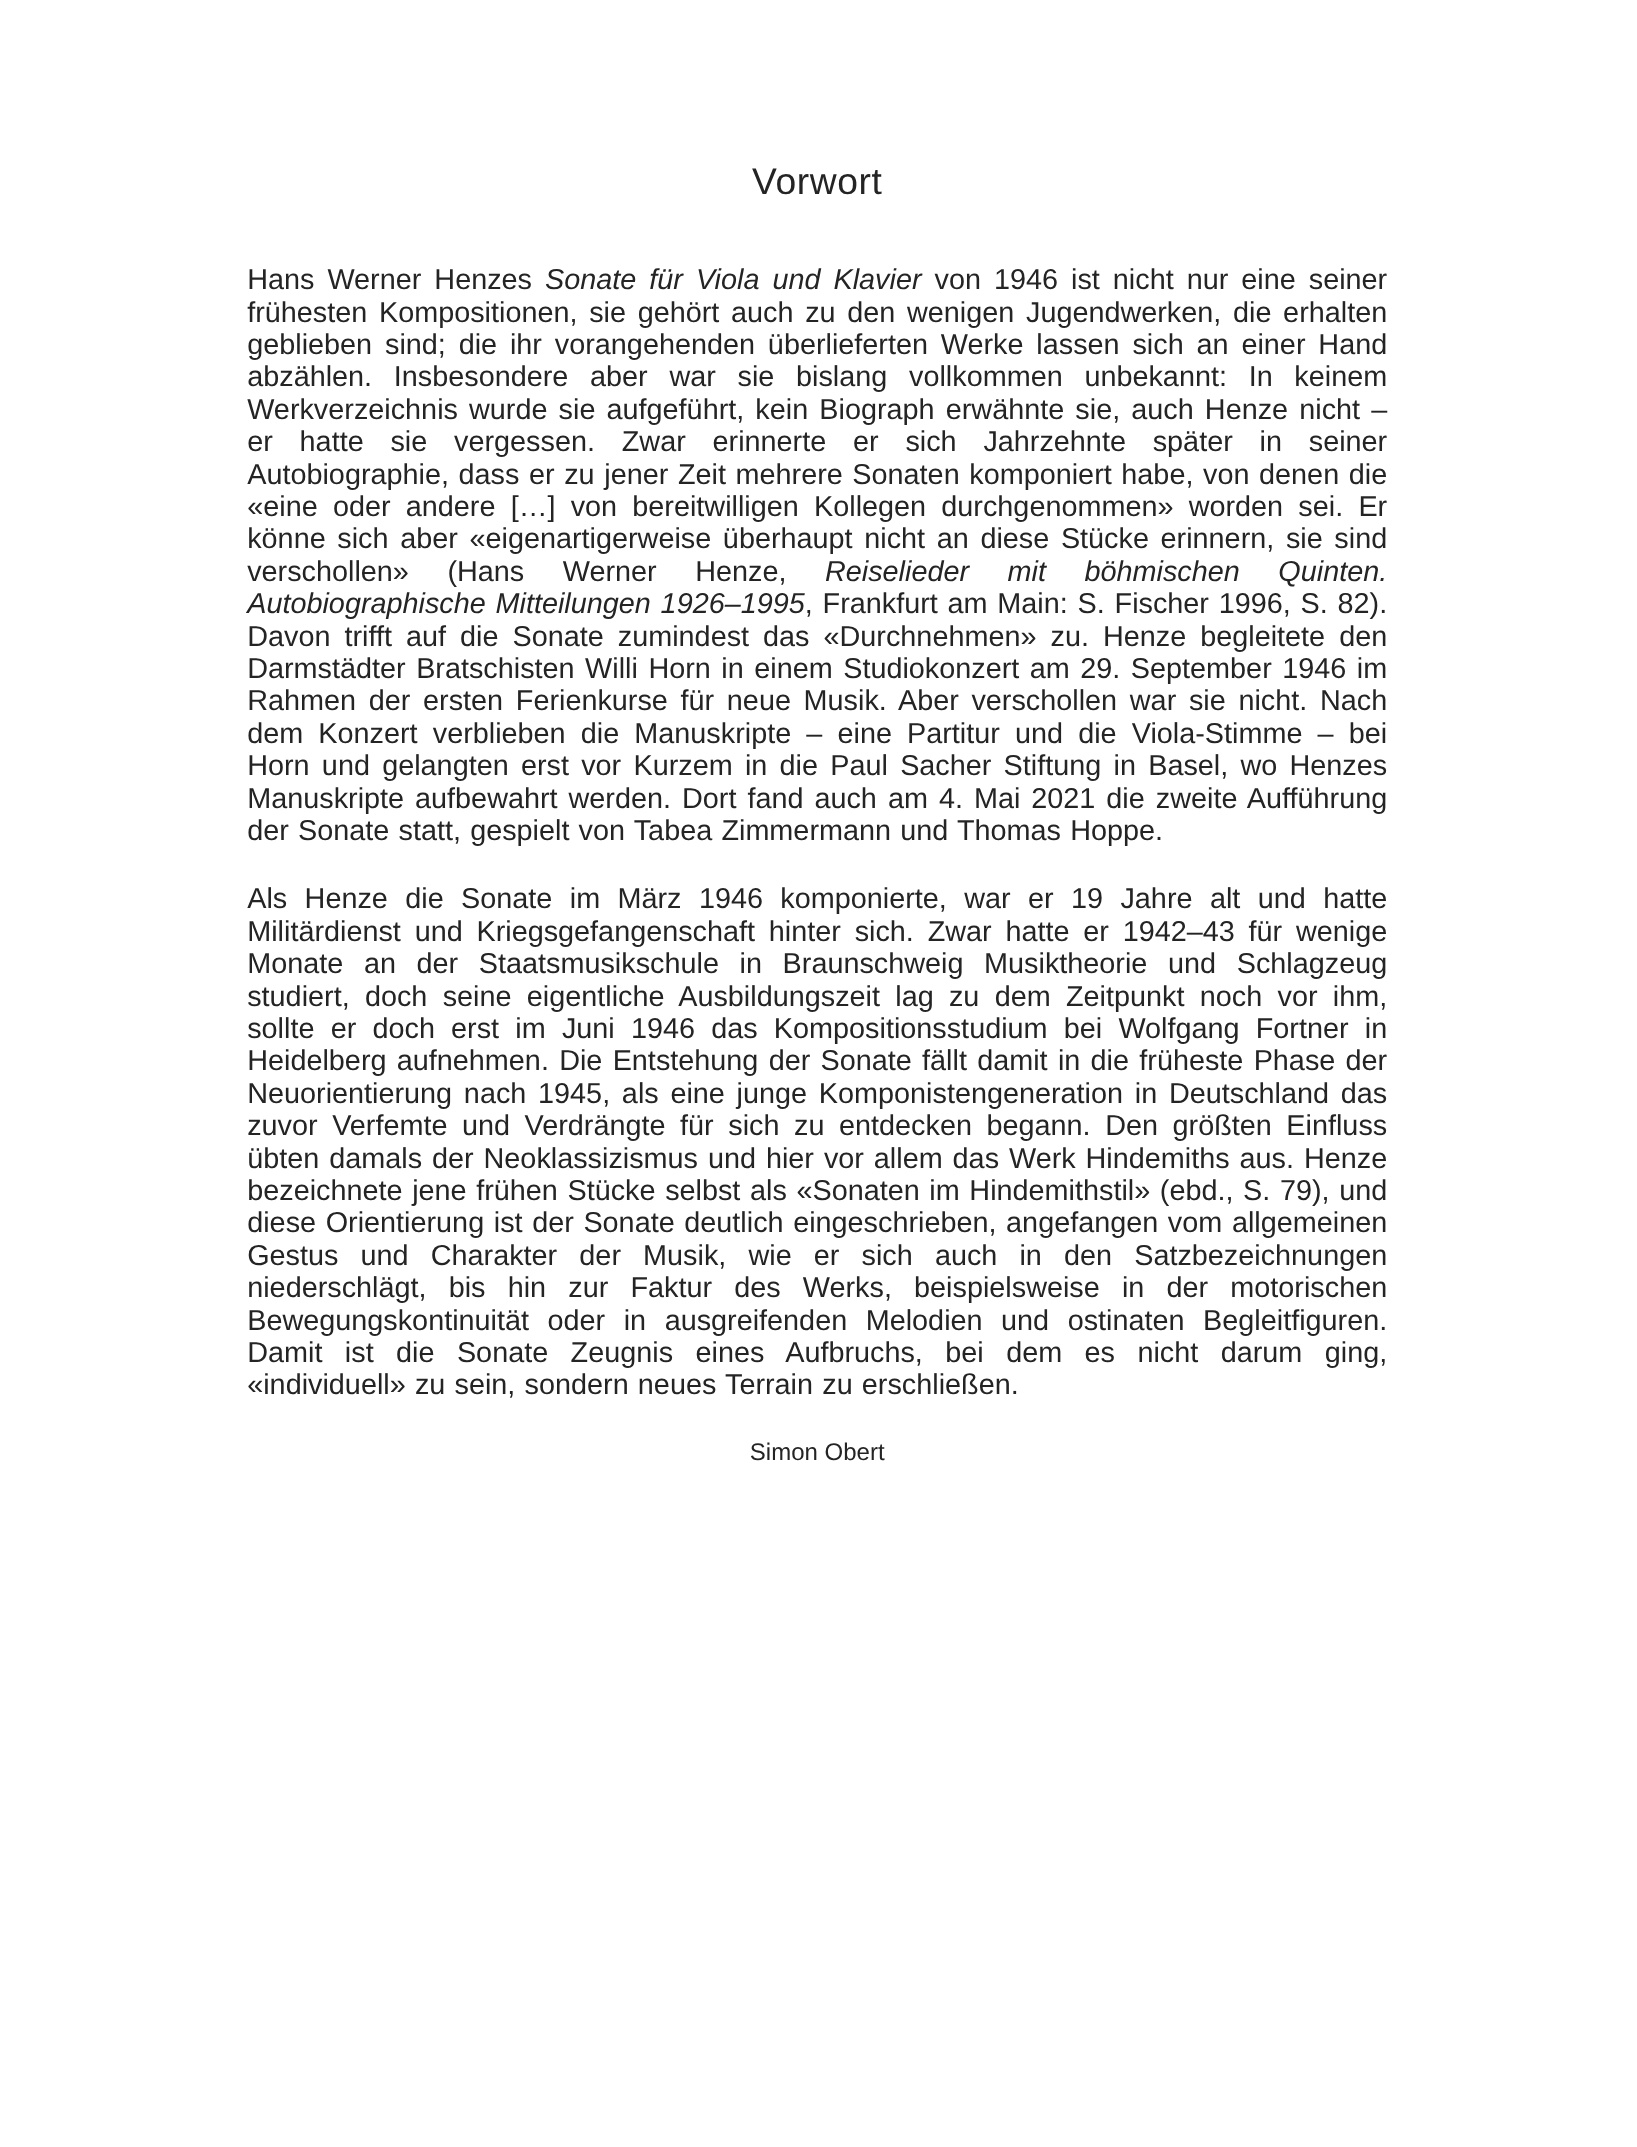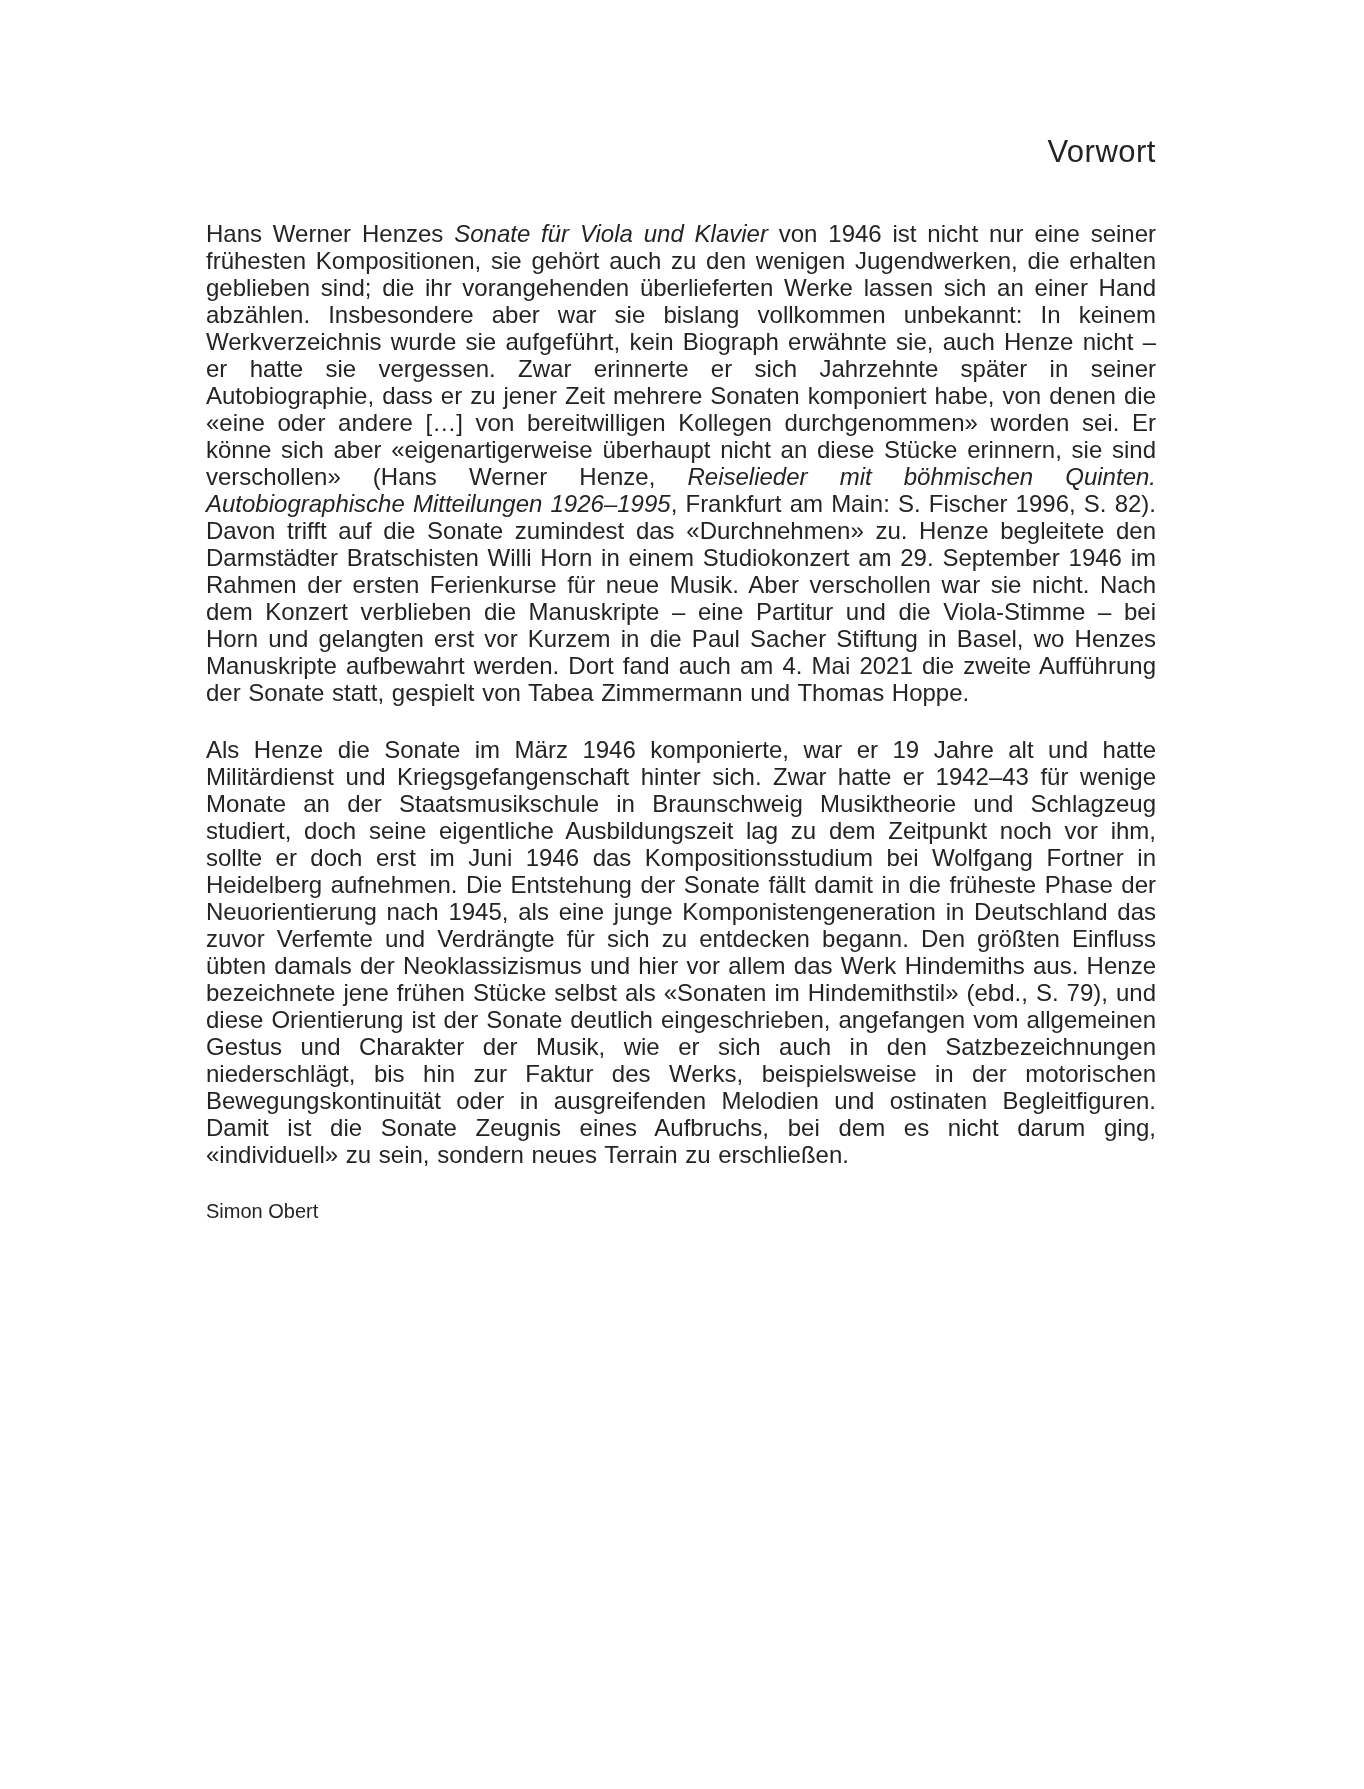--- a/index.html
+++ b/index.html
@@ -15,38 +15,38 @@
     background: #ffffff;
     padding: 134px 208px 0 206px;
     font-family: "Liberation Sans", "DejaVu Sans", sans-serif;
     color: #242424;
     overflow: hidden;
   }
   .title {
     font-size: 31px;
     font-weight: 400;
     letter-spacing: 0.5px;
-    text-align: right;
+    text-align: center;
     margin: 0 0 50px 0;
     color: #242424;
   }
   .para {
     font-size: 24px;
     line-height: 27px;
     text-align: justify;
     margin: 0 0 30px 0;
     word-spacing: 1px;
   }
   .para i {
     font-style: italic;
   }
   .signature {
     font-size: 20px;
     line-height: 27px;
-    text-align: left;
+    text-align: center;
     margin-top: 24px;
   }
 </style>
 </head>
 <body>
 
 <div class="page">
   <h1 class="title">Vorwort</h1>
   <div>
     <p class="para"><span>Hans Werner Henzes </span><i>Sonate für Viola und Klavier</i><span> von 1946 ist nicht nur eine seiner frühesten Kompositionen, sie gehört auch zu den wenigen Jugendwerken, die erhalten geblieben sind; die ihr vorangehenden überlieferten Werke lassen sich an einer Hand abzählen. Insbesondere aber war sie bislang vollkommen unbekannt: In keinem Werkverzeichnis wurde sie aufgeführt, kein Biograph erwähnte sie, auch Henze nicht – er hatte sie vergessen. Zwar erinnerte er sich Jahrzehnte später in seiner Autobiographie, dass er zu jener Zeit mehrere Sonaten komponiert habe, von denen die «eine oder andere […] von bereitwilligen Kollegen durchgenommen» worden sei. Er könne sich aber «eigenartigerweise überhaupt nicht an diese Stücke erinnern, sie sind verschollen» (Hans Werner Henze, </span><i>Reiselieder mit böhmischen Quinten. Autobiographische Mitteilungen 1926–1995</i><span>, Frankfurt am Main: S. Fischer 1996, S. 82). Davon trifft auf die Sonate zumindest das «Durchnehmen» zu. Henze begleitete den Darmstädter Bratschisten Willi Horn in einem Studiokonzert am 29. September 1946 im Rahmen der ersten Ferienkurse für neue Musik. Aber verschollen war sie nicht. Nach dem Konzert verblieben die Manuskripte – eine Partitur und die Viola-Stimme – bei Horn und gelangten erst vor Kurzem in die Paul Sacher Stiftung in Basel, wo Henzes Manuskripte aufbewahrt werden. Dort fand auch am 4. Mai 2021 die zweite Aufführung der Sonate statt, gespielt von Tabea Zimmermann und Thomas Hoppe.</span></p>

